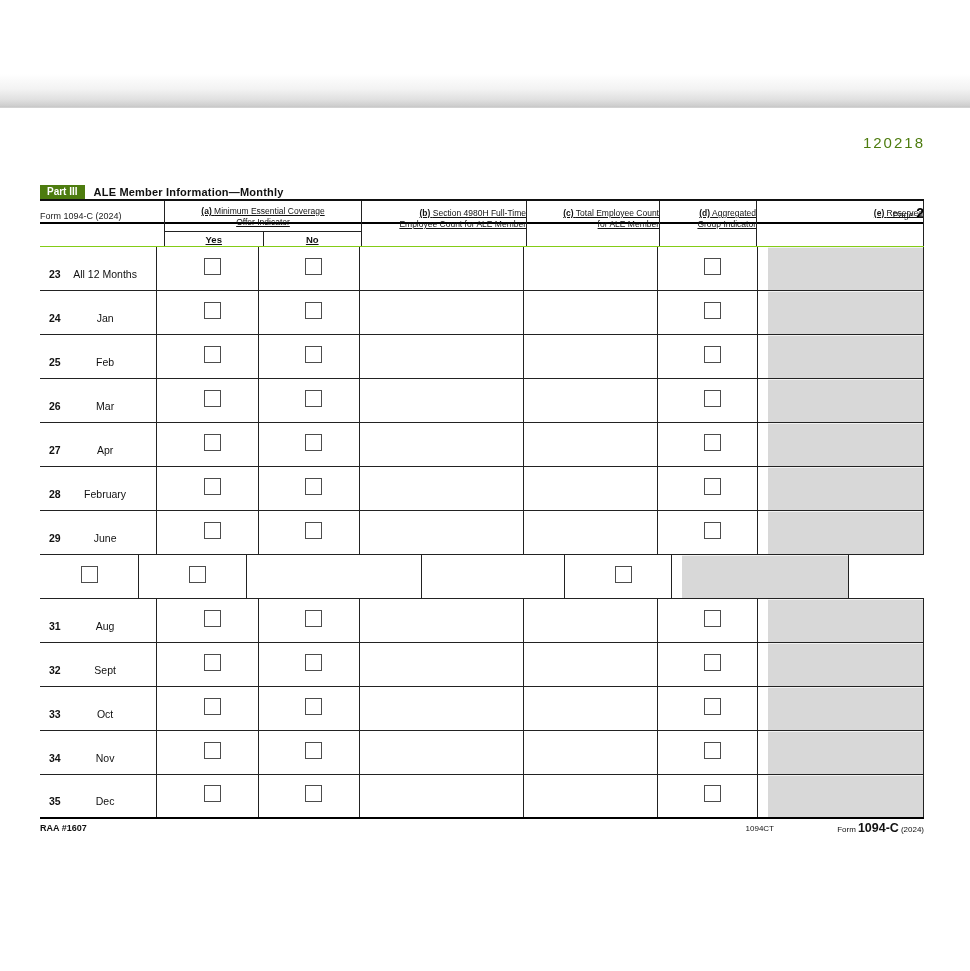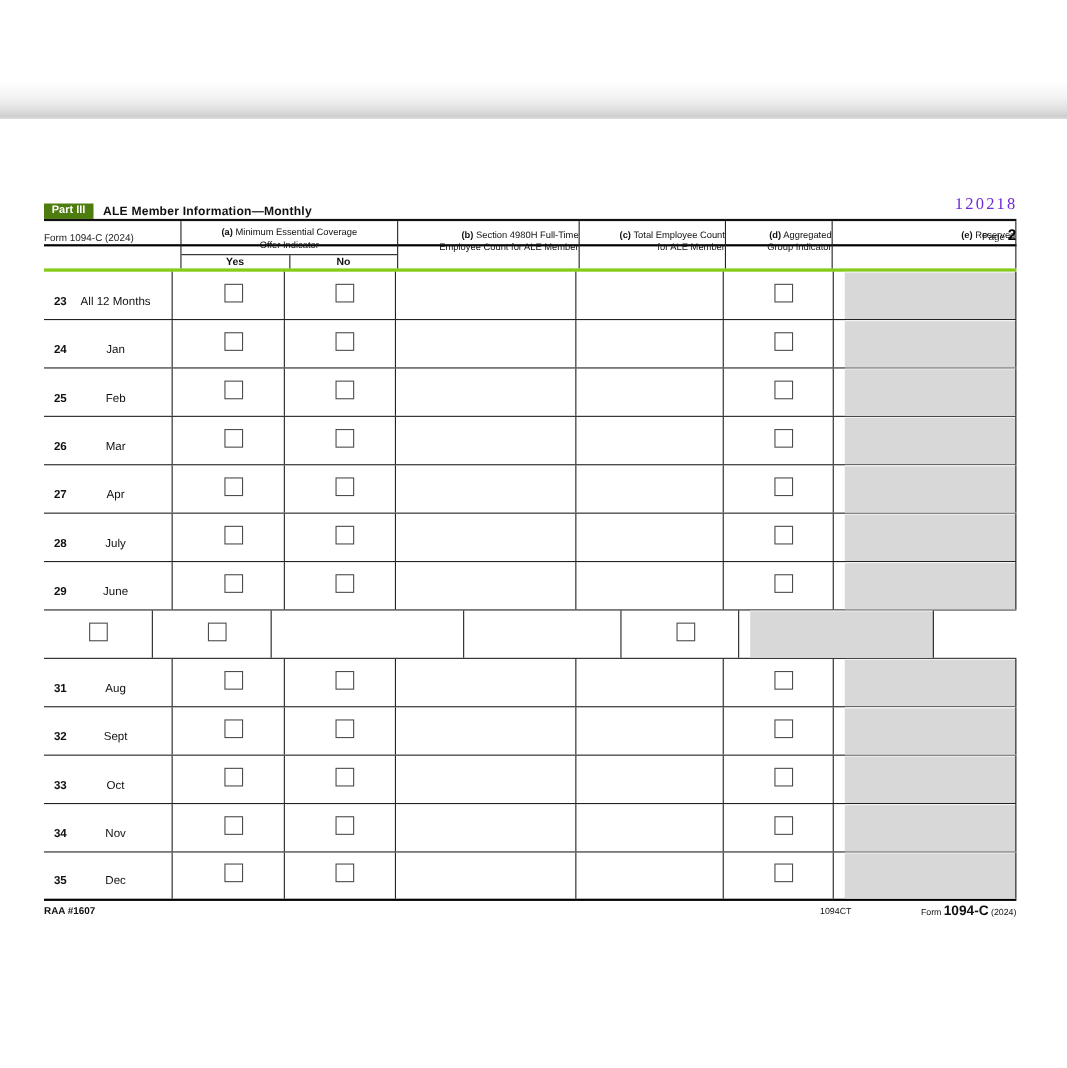--- a/index.html
+++ b/index.html
@@ -6,41 +6,41 @@
   html,body { width:970px; height:971px; background:#ffffff; overflow:hidden; }
   body { font-family:"Liberation Sans", sans-serif; color:#111; position:relative; }
 
   
   .curl-band { position:absolute; left:0; top:74px; width:970px; height:34px;
     background:linear-gradient(to bottom,#ffffff 0%,#f3f3f3 45%,#e0e0e0 78%,#cdcdcd 97%,#c6c6c6 100%);
     border-bottom:1px solid #d2d2d2; }
 
   
   .scan-code { position:absolute; top:134px; right:45px;
-    font-family:Liberation Serif, serif; font-size:15px; letter-spacing:2px; color:#6d28d9;margin-top:44px; }
+    font-family:Liberation Sans, sans-serif; font-size:15px; letter-spacing:2px; color:#4d7c0f; }
 
   
   .page-head { position:absolute; left:40px; top:165px; width:884px; height:18px;
     border-bottom:2px solid #000; display:flex; justify-content:space-between; align-items:flex-end; padding-bottom:1px;margin-top:41px; }
   .form-id { font-size:9px; color:#222; }
   .page-no { font-size:9px; color:#222; }
   .page-no b { font-size:14px; font-weight:bold; color:#000; }
 
   
   .part-row { position:absolute; left:40px; top:185px; width:884px; height:14px;
     display:flex; align-items:center; }
   .part-badge { background:#4d7c0f; color:#fff; font-size:10px; font-weight:bold;
     padding:1px 7px 2px 7px; line-height:11px; }
   .part-title { font-size:11px; font-weight:bold; margin-left:9px; letter-spacing:.2px; }
 
   
   .ftable { position:absolute; left:40px; top:199px; width:884px; border-top:2px solid #111; }
   .c1{width:125px} .c2{width:99px} .c3{width:98px} .c4{width:165px} .c5{width:133px} .c6{width:97px} .c7{width:167px}
 
-  .thead { display:flex; height:46px; border-bottom:3px solid #84cc16; }
+  .thead { display:flex; height:46px; border-bottom:1px solid #84cc16;text-decoration:underline; }
   .hcell { border-right:1px solid #222; font-size:8.5px; line-height:11px; text-align:right;
     display:flex; flex-direction:column; justify-content:flex-start; padding-top:7px; color:#111; }
   .hcell b { font-weight:bold; }
   .hcell.blank { border-right:1px solid #222; padding:0; }
   .hcell.last { border-right:1px solid #222; }
   .hgroup-a { display:flex; flex-direction:column; border-right:1px solid #222; }
   .hgroup-a .a-text { height:30px; font-size:8.5px; line-height:11px; text-align:center; padding-top:5px; }
   .hgroup-a .yn-row { flex:1; display:flex; border-top:1px solid #222; }
   .yn { display:flex; align-items:center; justify-content:center; font-size:9.5px; font-weight:bold; }
   .yn.yes { width:99px; border-right:1px solid #222; }
@@ -201,21 +201,21 @@
     <div class="cell c5"></div>
     <div class="cell cb-cell c6">
       <span class="checkbox"></span>
     </div>
     <div class="cell reserved c7"></div>
   </div>
 
   <div class="trow">
     <div class="cell label-cell c1">
       <span class="rownum">28</span>
-      <span class="rowlabel">July</span>
+      <span class="rowlabel">February</span>
     </div>
     <div class="cell cb-cell c2">
       <span class="checkbox"></span>
     </div>
     <div class="cell cb-cell c3">
       <span class="checkbox"></span>
     </div>
     <div class="cell c4"></div>
     <div class="cell c5"></div>
     <div class="cell cb-cell c6">

